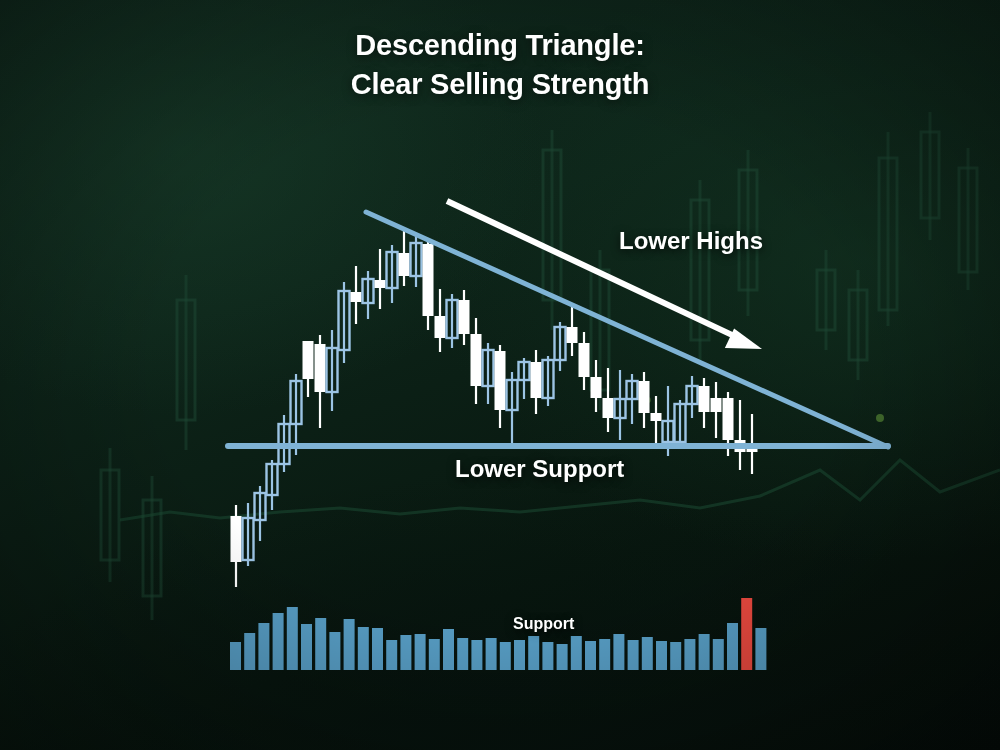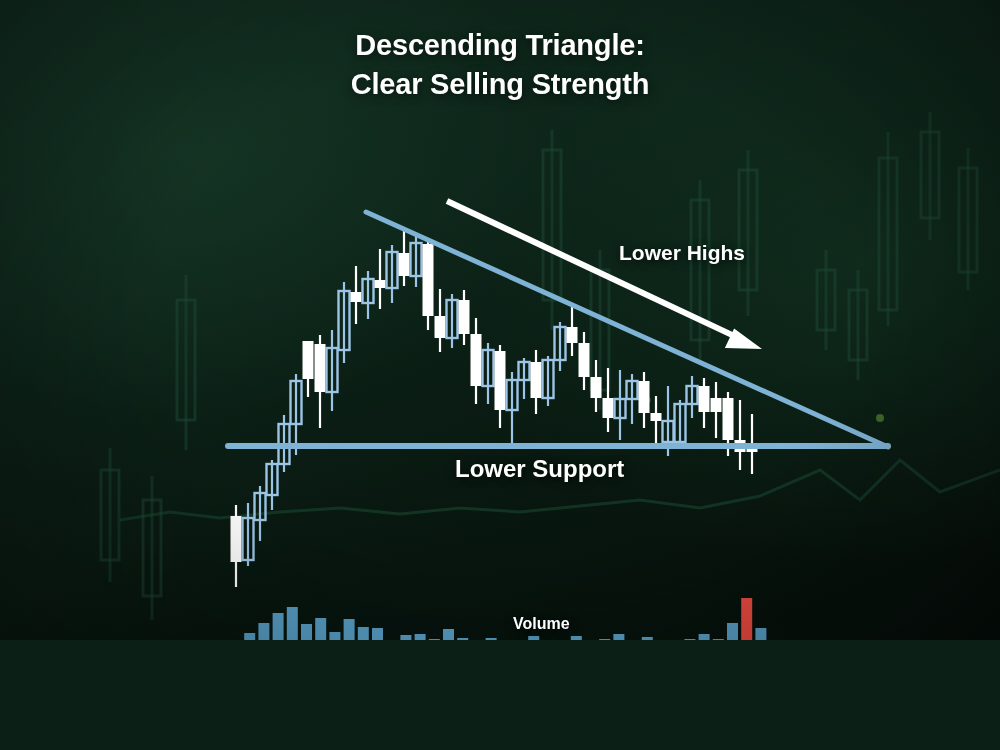--- a/index.html
+++ b/index.html
@@ -4,21 +4,21 @@
 <style>
   * { margin:0; padding:0; box-sizing:border-box; }
   html,body { width:1000px; height:750px; overflow:hidden; }
   body {
     background:#0b1f16;
     font-family:"Liberation Sans", sans-serif;
     position:relative;
   }
   #stage {
     position:relative;
-    width:1000px; height:640px;
+    width:1000px; height:750px;
     overflow:hidden;
     background:
       radial-gradient(ellipse 520px 380px at 180px 150px, rgba(26,64,44,0.55) 0%, rgba(11,31,22,0) 70%),
       radial-gradient(ellipse 600px 420px at 860px 260px, rgba(20,55,36,0.55) 0%, rgba(11,31,22,0) 72%),
       radial-gradient(ellipse 700px 300px at 500px 700px, rgba(6,18,13,0.9) 0%, rgba(11,31,22,0) 75%),
       linear-gradient(160deg,#102a1e 0%, #0d2419 35%, #08170f 70%, #050d09 100%);
   }
   #bg-layer, #fx-layer, #chart-layer {
     position:absolute; left:0; top:0; width:1000px; height:750px;
   }
@@ -35,21 +35,21 @@
     text-shadow:0 2px 10px rgba(0,0,0,0.55);
     white-space:pre-line;
   }
   .annot {
     position:absolute;
     color:#ffffff;
     font-weight:bold;
     text-shadow:0 2px 9px rgba(0,0,0,0.75);
     white-space:nowrap;
   }
-  #lbl-lower-highs { left:619px; top:241px; font-size:21px; }
+  #lbl-lower-highs { left:619px; top:227px; font-size:24px; }
   #lbl-flat-support { left:455px; top:455px; font-size:24px; }
   #lbl-volume { left:513px; top:615px; font-size:16px; font-weight:bold; }
   .vignette {
     position:absolute; inset:0;
     pointer-events:none;
     background:radial-gradient(ellipse 760px 560px at 50% 48%, rgba(0,0,0,0) 45%, rgba(0,0,0,0.42) 100%);
   }
 </style>
 </head>
 <body>
@@ -227,15 +227,15 @@
     </g>
   </svg>
 
   <div class="vignette"></div>
 
   <div class="title">Descending Triangle:
 Clear Selling Strength</div>
 
   <div class="annot" id="lbl-lower-highs">Lower Highs</div>
   <div class="annot" id="lbl-flat-support">Lower Support</div>
-  <div class="annot" id="lbl-volume">Volume</div>
+  <div class="annot" id="lbl-volume">Support</div>
 
 </div>
 
 </body></html>

